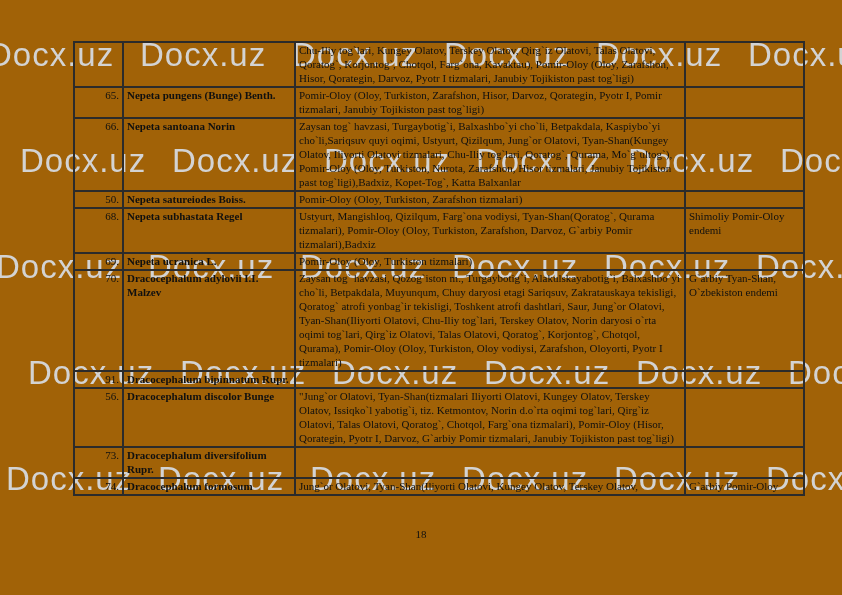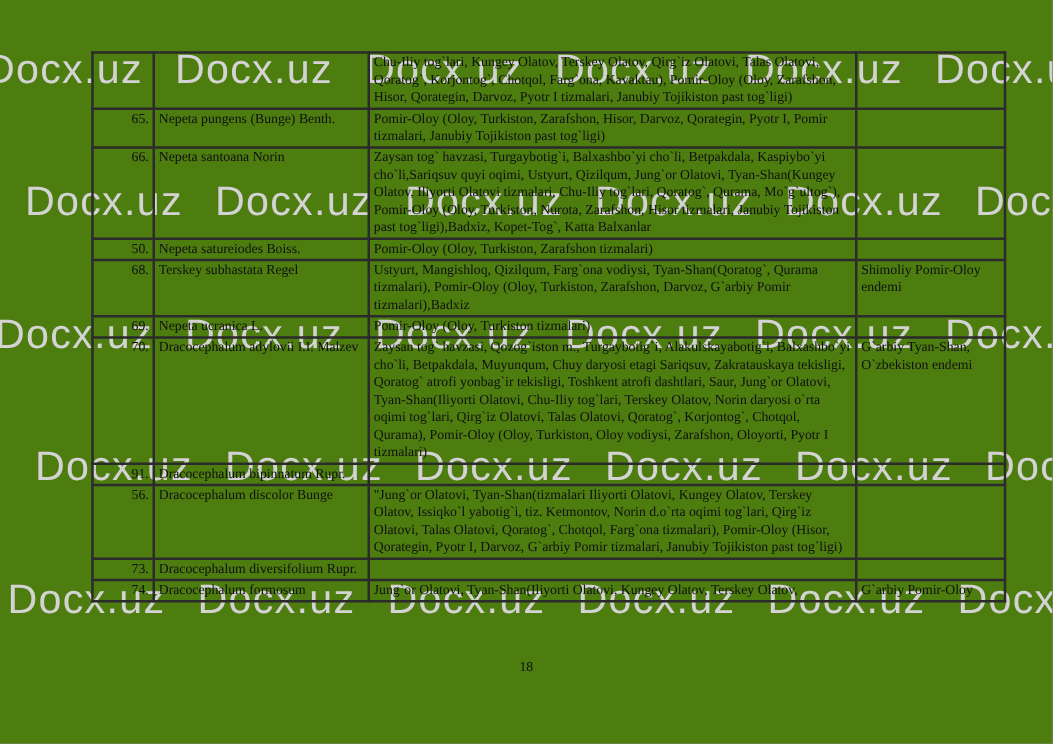--- a/index.html
+++ b/index.html
@@ -1,21 +1,21 @@
 <!DOCTYPE html>
 <html><head>
 <meta charset="utf-8">
 <style>
   * { margin: 0; padding: 0; box-sizing: border-box; }
   html, body { background: #888; }
   .page {
     position: relative;
     width: 842px;
     height: 595px;
-    background: #4d7c0f;
+    background: #a16207;
     overflow: hidden;
     font-family: "Liberation Serif", "DejaVu Serif", serif;
     color: #101010;
   }
   .watermark-layer {
     position: absolute;
     inset: 0;
     z-index: 0;
     pointer-events: none;
   }
@@ -41,21 +41,21 @@
     border: 2px solid #2b2b2b;
     vertical-align: top;
     font-size: 11px;
     line-height: 14px;
     padding: 0px 3px 1px 3px;
     overflow: hidden;
     word-wrap: break-word;
     margin-top: 20px;
   }
   td.col-num   { width: 49px;  text-align: right; padding-right: 2px; padding-left: 0; }
-  td.col-name  { width: 172px; }
+  td.col-name  { width: 172px; font-weight: bold; }
   td.col-dist  { width: 390px; }
   td.col-note  { width: 119px; }
   .page-number {
     position: absolute;
     left: 0;
     top: 528px;
     width: 100%;
     text-align: center;
     font-size: 11px;
     z-index: 1;
@@ -119,21 +119,21 @@
           <td class="col-note"></td>
         </tr>
         <tr>
           <td class="col-num">50.</td>
           <td class="col-name">Nepeta satureiodes Boiss.</td>
           <td class="col-dist">Pomir-Oloy (Oloy, Turkiston, Zarafshon tizmalari)</td>
           <td class="col-note"></td>
         </tr>
         <tr>
           <td class="col-num">68.</td>
-          <td class="col-name">Terskey subhastata Regel</td>
+          <td class="col-name">Nepeta subhastata Regel</td>
           <td class="col-dist">Ustyurt, Mangishloq, Qizilqum, Farg`ona vodiysi, Tyan-Shan(Qoratog`, Qurama tizmalari), Pomir-Oloy (Oloy, Turkiston, Zarafshon, Darvoz, G`arbiy Pomir tizmalari),Badxiz</td>
           <td class="col-note">Shimoliy Pomir-Oloy endemi</td>
         </tr>
         <tr>
           <td class="col-num">69.</td>
           <td class="col-name">Nepeta ucranica L.</td>
           <td class="col-dist">Pomir-Oloy (Oloy, Turkiston tizmalari)</td>
           <td class="col-note"></td>
         </tr>
         <tr>

